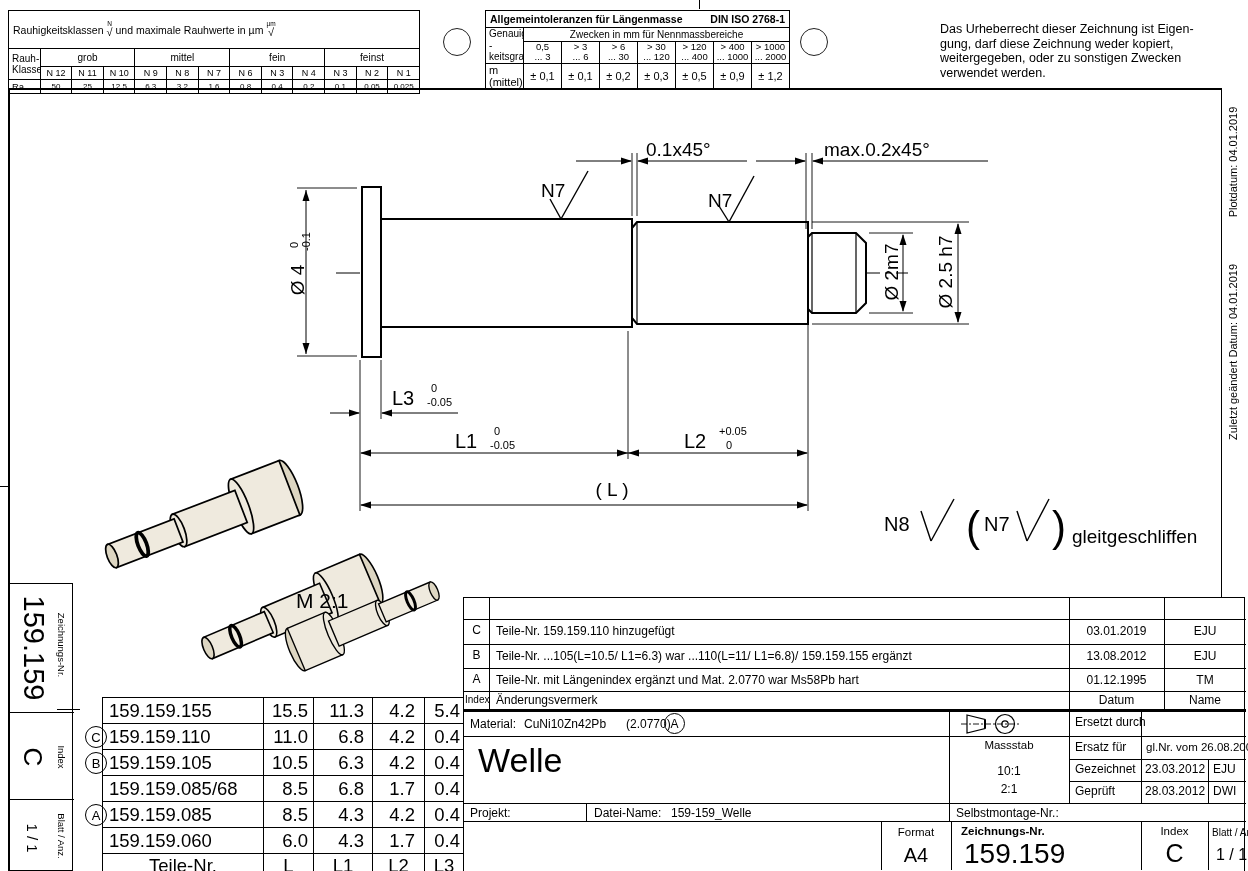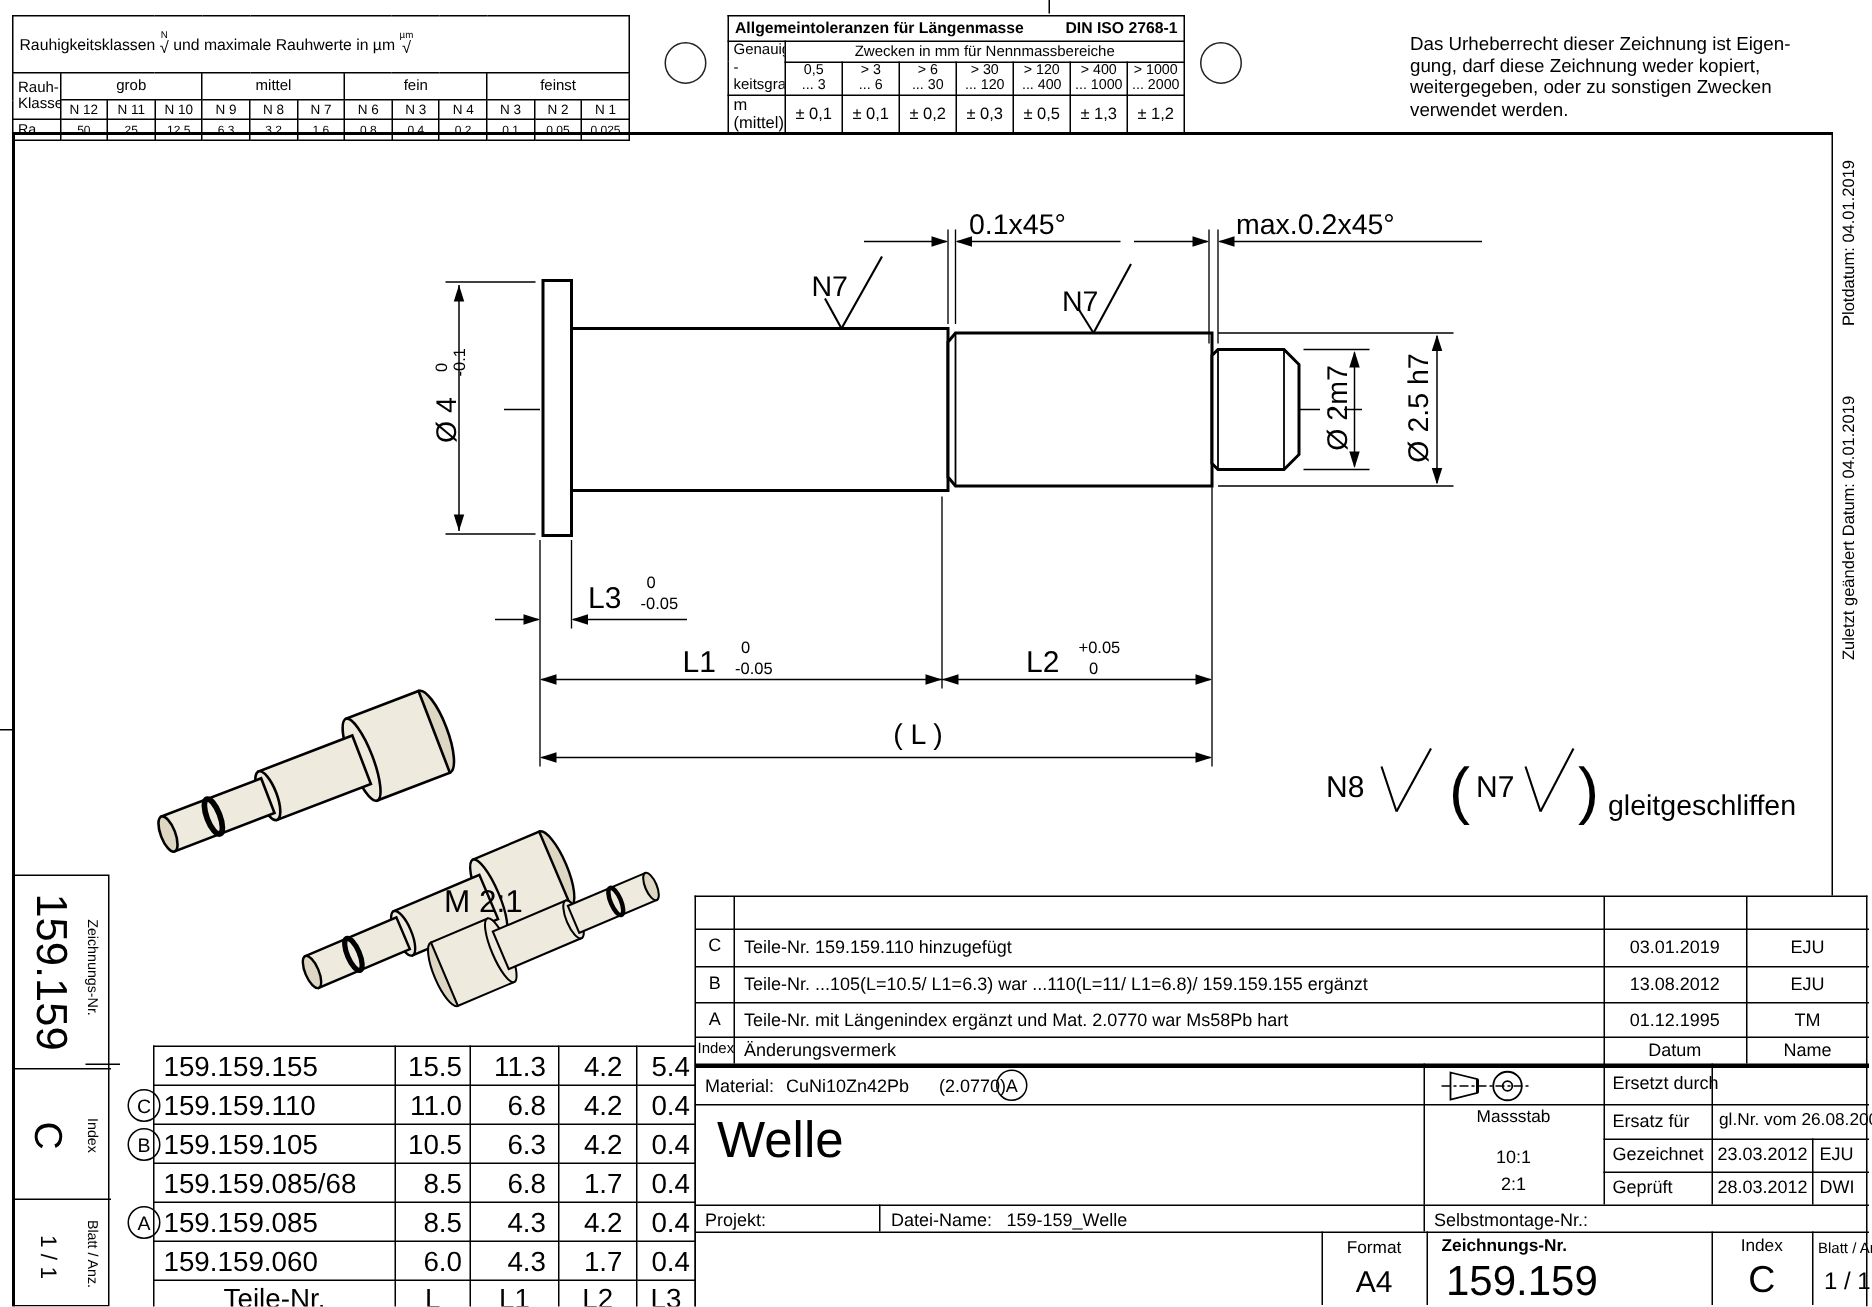--- a/index.html
+++ b/index.html
@@ -136,21 +136,21 @@
           <div>... 2000</div>
         </td>
   </tr>
   <tr style="height:14px;font-size:11px;">
     <td style="padding-left:3px;">m (mittel)</td>
     <td class="ctr">± 0,1</td>
     <td class="ctr">± 0,1</td>
     <td class="ctr">± 0,2</td>
     <td class="ctr">± 0,3</td>
     <td class="ctr">± 0,5</td>
-    <td class="ctr">± 1,3</td>
+    <td class="ctr">± 0,9</td>
     <td class="ctr">± 1,2</td>
   </tr>
 </tbody>
   </table>
 
 <div class="abs" style="left:940px;top:22px;width:308px;font-size:12.5px;line-height:14.5px;">
   <div>Das Urheberrecht dieser Zeichnung ist Eigen-</div>
   <div>gung, darf diese Zeichnung weder kopiert,</div>
   <div>weitergegeben, oder zu sonstigen Zwecken</div>
   <div>verwendet werden.</div>

